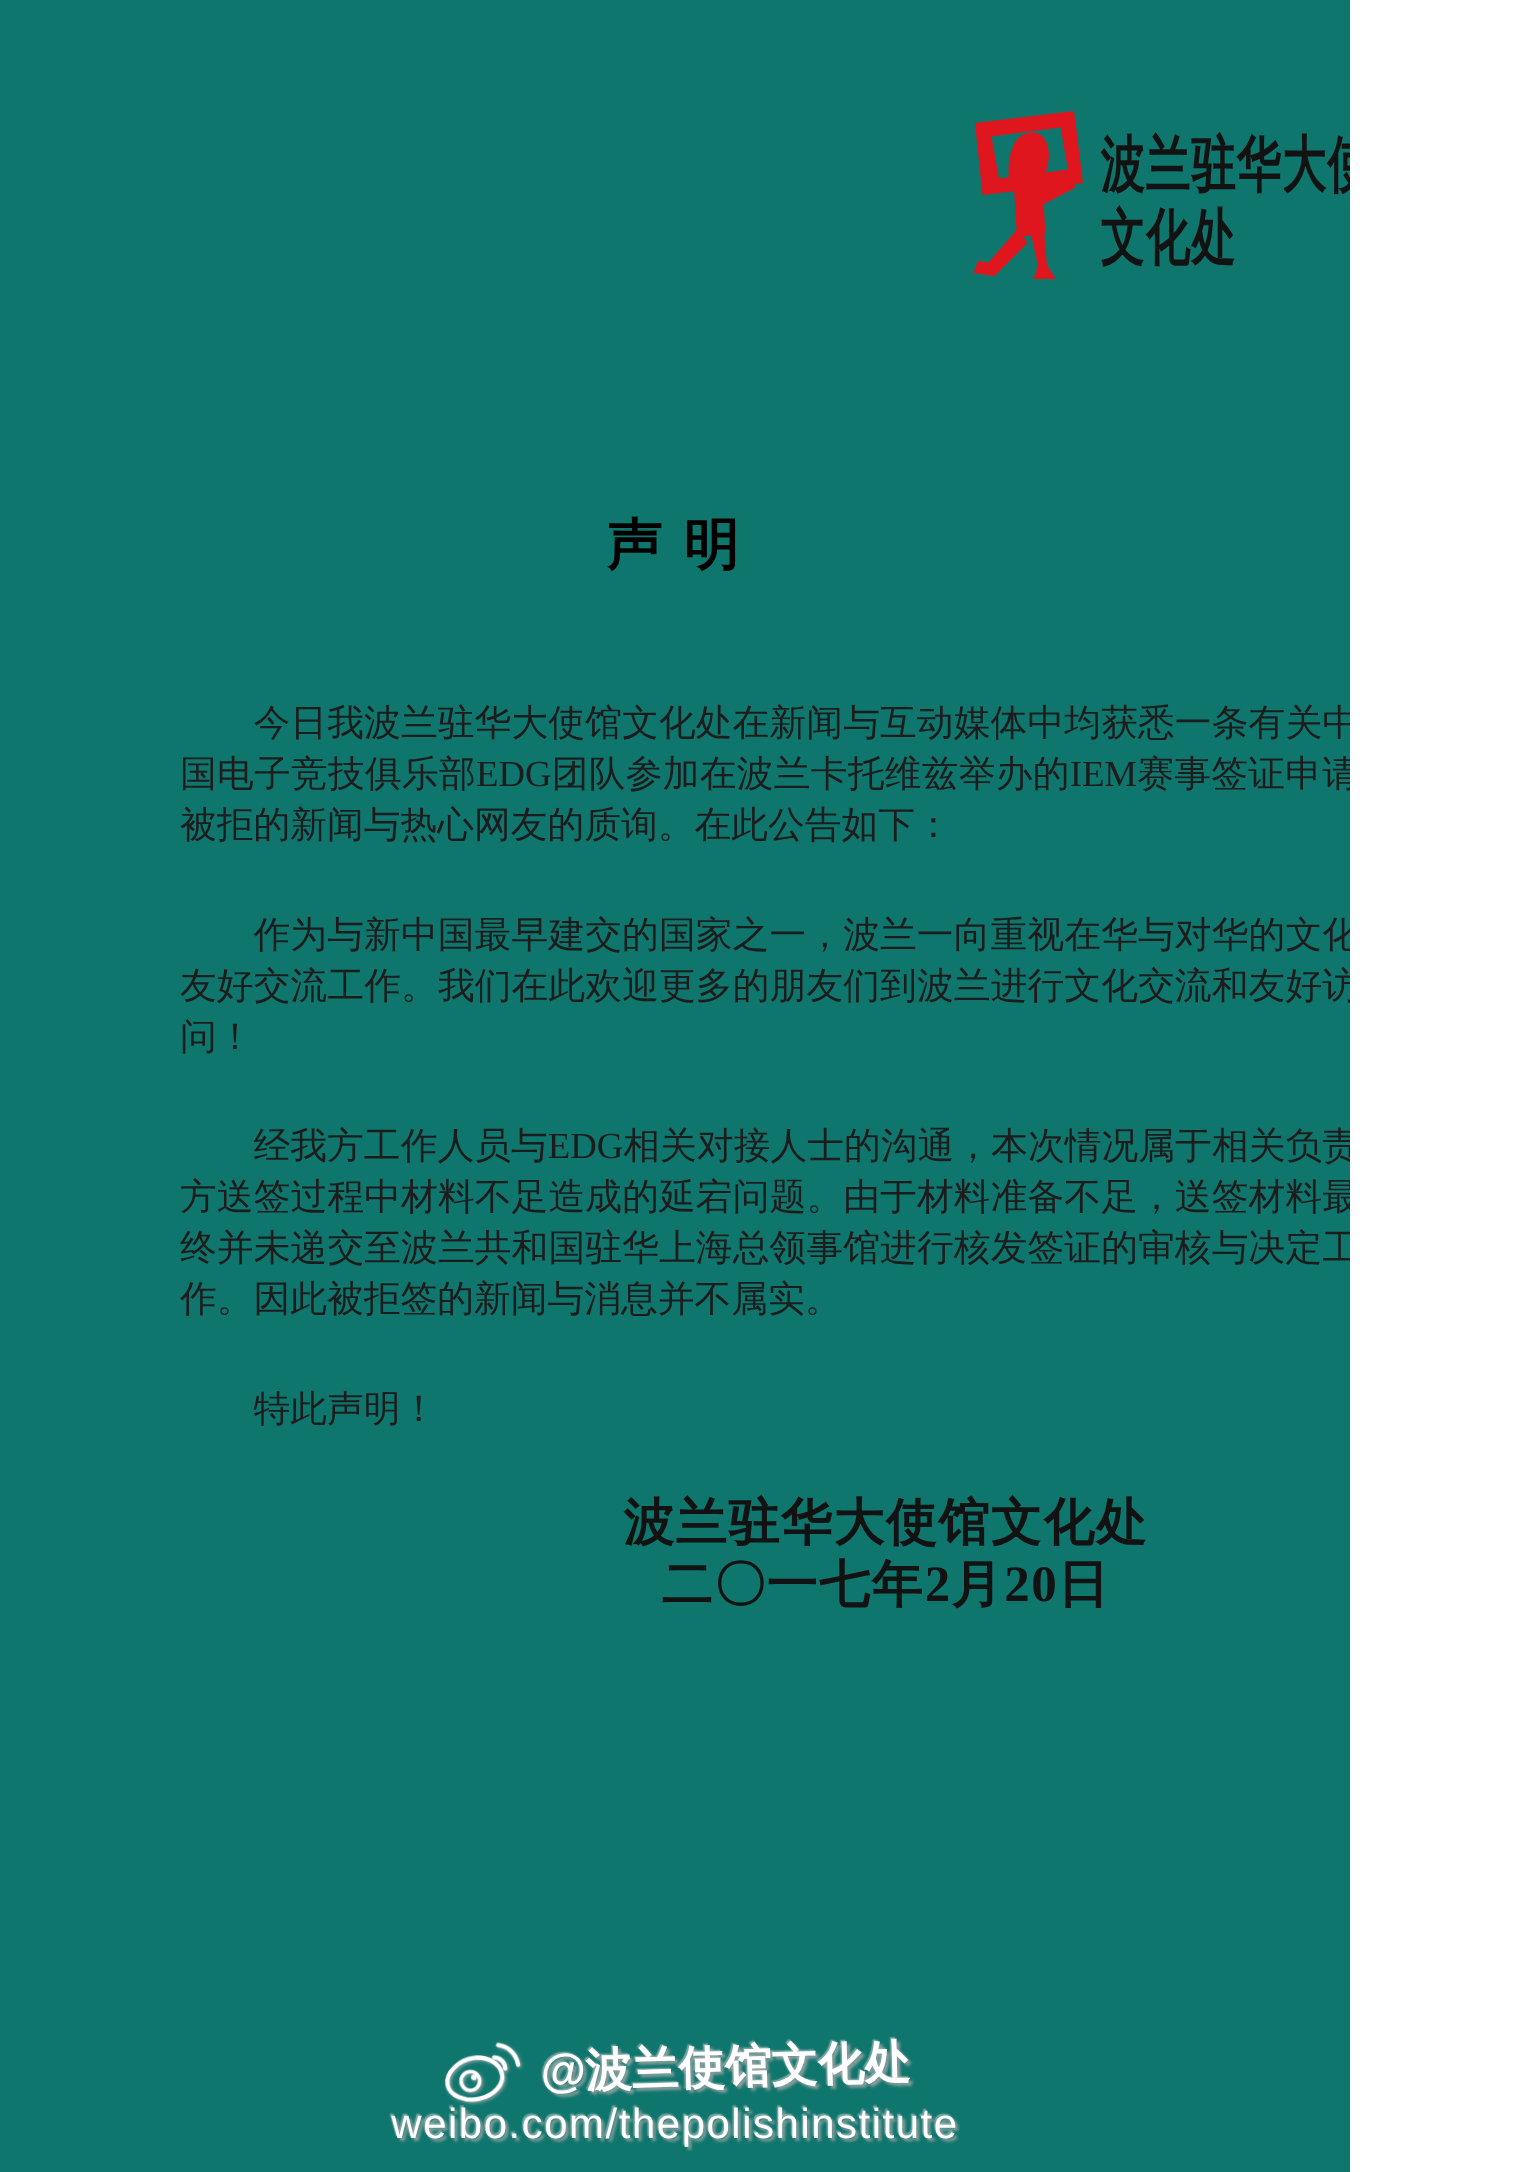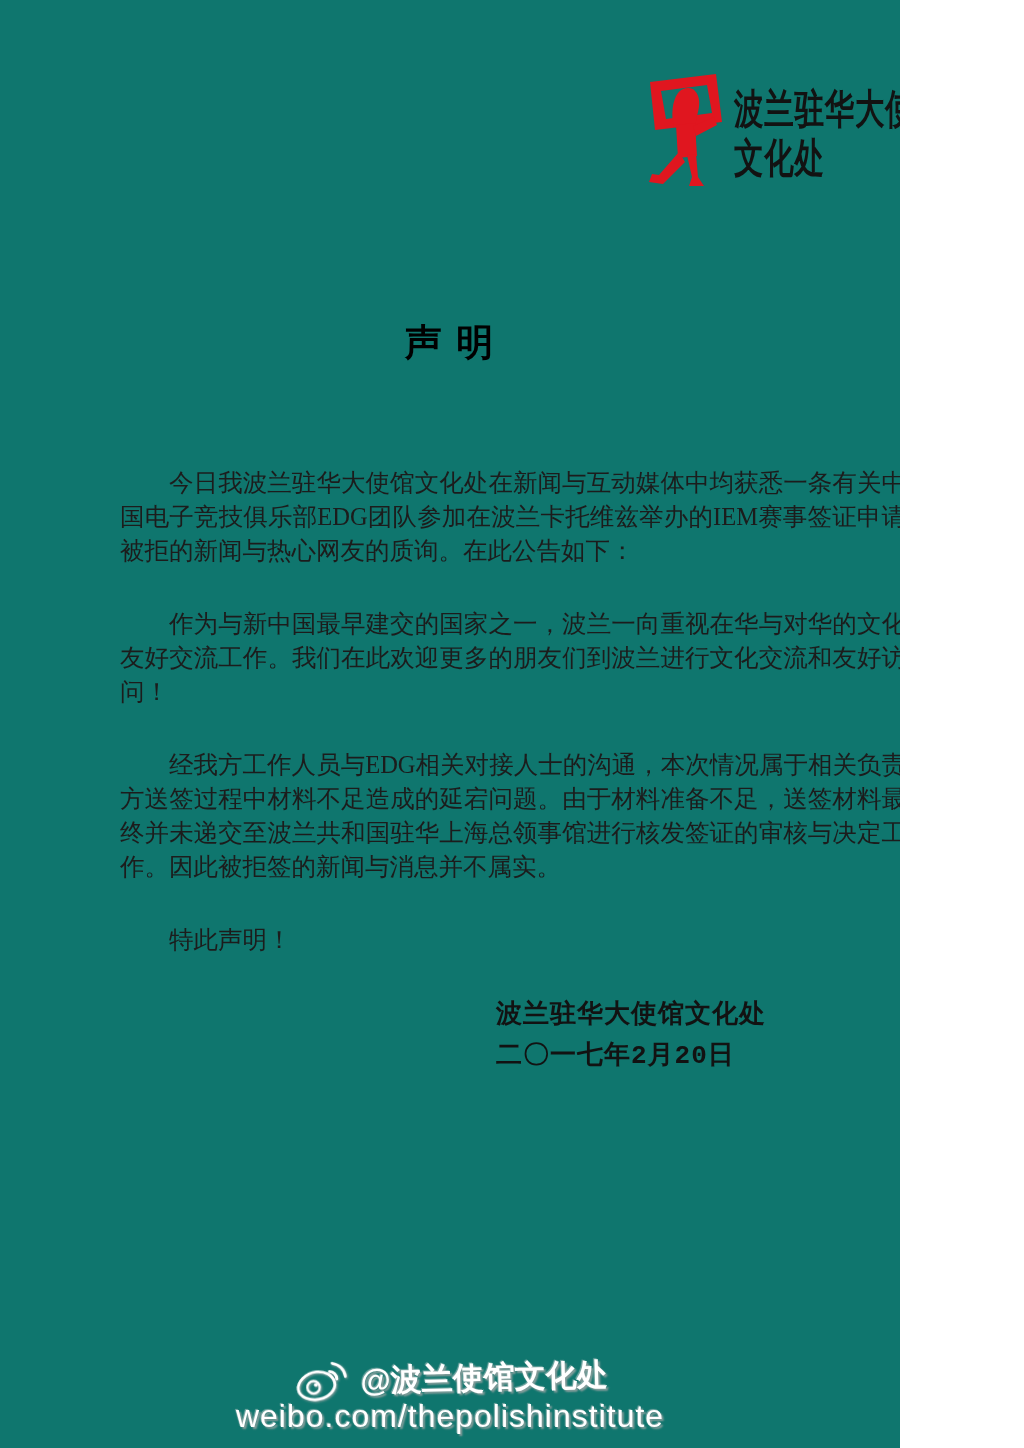--- a/index.html
+++ b/index.html
@@ -14,58 +14,58 @@
   .logo-text {
     margin-left:4px; margin-top:13px;
     font-family:"Liberation Sans","DejaVu Sans",sans-serif;
     font-weight:bold; color:#121212; font-size:41px; line-height:49px;
     transform:scaleX(0.72); transform-origin:left top;
     letter-spacing:1px; white-space:nowrap;
   }
 
   
   .title {
-    position:absolute; top:318px; left:0; width:100%; margin:0;
+    position:absolute; top:338px; left:0; width:100%; margin:0;
     text-align:center; font-family:"Liberation Sans","DejaVu Sans",sans-serif;
     font-weight:bold; font-size:37px; color:#000; letter-spacing:2px;
   }
 
   
   .body {
     position:absolute; top:466px; left:120px; width:786px;
     font-size:24.5px; line-height:34px; color:#1c1c1c;
     text-align:justify;
   }
   .body p { margin:0 0 39px 0; text-indent:2em; }
   .body p.closing { margin-bottom:0; }
 
   
   .signature {
-    position:absolute; top:995px; right:134px; text-align:left;
-    font-family:Liberation Mono, monospace;
-    font-weight:bold; font-size:26px; line-height:41px;
+    position:absolute; top:995px; right:134px; text-align:center;
+    font-family:Liberation Serif, serif;
+    font-weight:bold; font-size:34px; line-height:41px;
     color:#121212; letter-spacing:1px; white-space:nowrap;
   }
 
   
   .watermark {
     position:absolute; top:1356px; left:0; width:100%;
     text-align:center; color:#ffffff;
     font-family:"Liberation Sans","DejaVu Sans",sans-serif;
   }
   .wm-row1 {
     display:flex; justify-content:center; align-items:flex-end; gap:10px;
     font-size:31px; font-weight:bold; line-height:34px;
     text-shadow:2px 2px 2px rgba(168,168,168,0.80), -1px -1px 1px rgba(214,214,214,0.55);
     transform:rotate(-1.5deg);
   }
   .wm-icon { width:58px; height:44px; margin-bottom:-4px;
     filter:drop-shadow(1.5px 1.5px 1px rgba(168,168,168,0.8)); }
   .wm-row2 {
-    margin-top:3px; font-size:32px; letter-spacing:1px; line-height:34px;
+    margin-top:3px; font-size:28px; letter-spacing:1px; line-height:34px;
     text-shadow:2px 2px 2px rgba(168,168,168,0.80), -1px -1px 1px rgba(214,214,214,0.55);
   }
 </style>
 </head>
 <body>
 
 <div class="page">
 
   <header class="logo-block">
     <svg class="logo-figure" viewBox="0 0 84 118" xmlns="http://www.w3.org/2000/svg">

